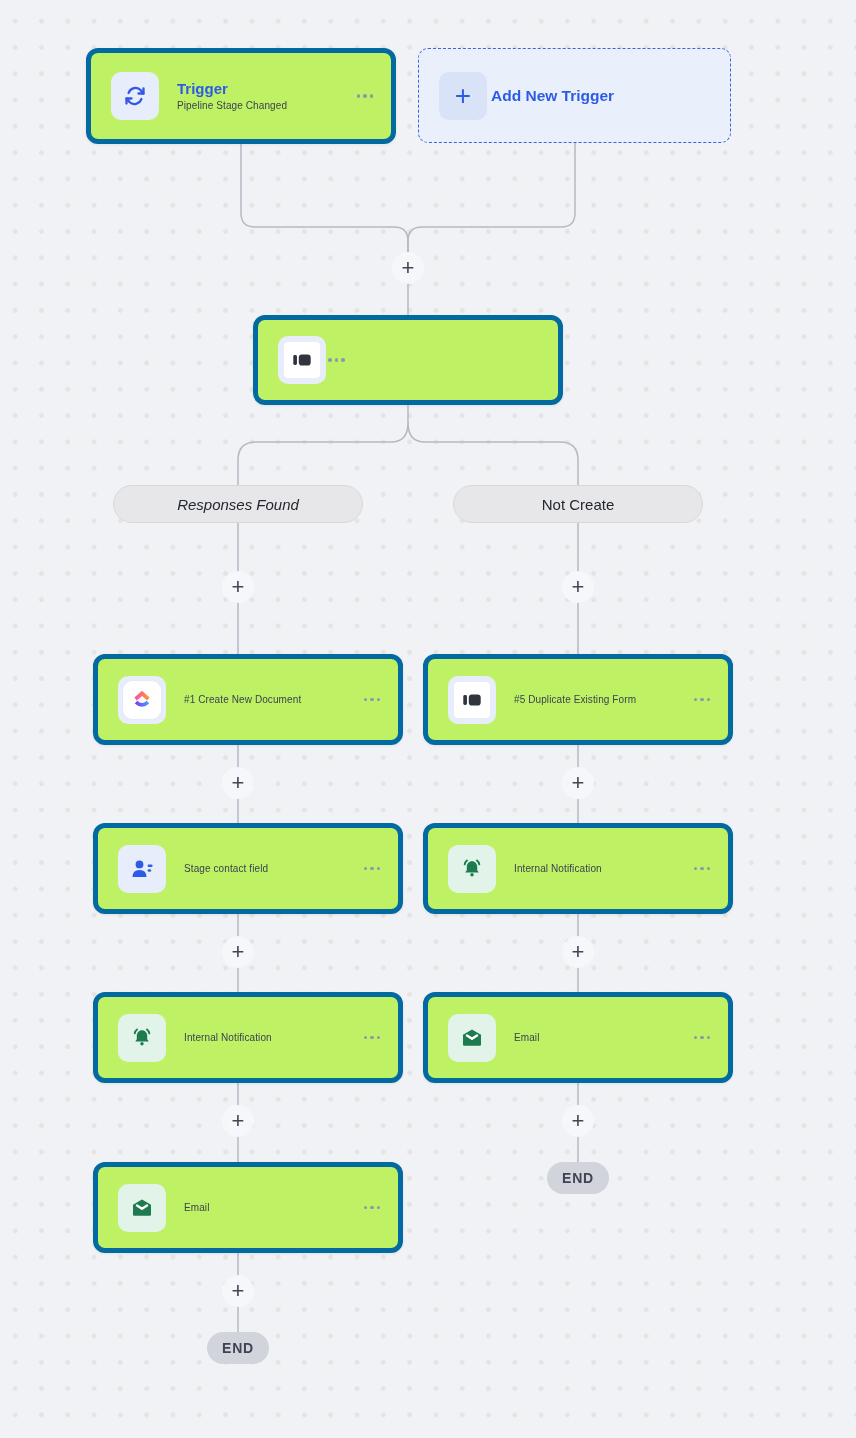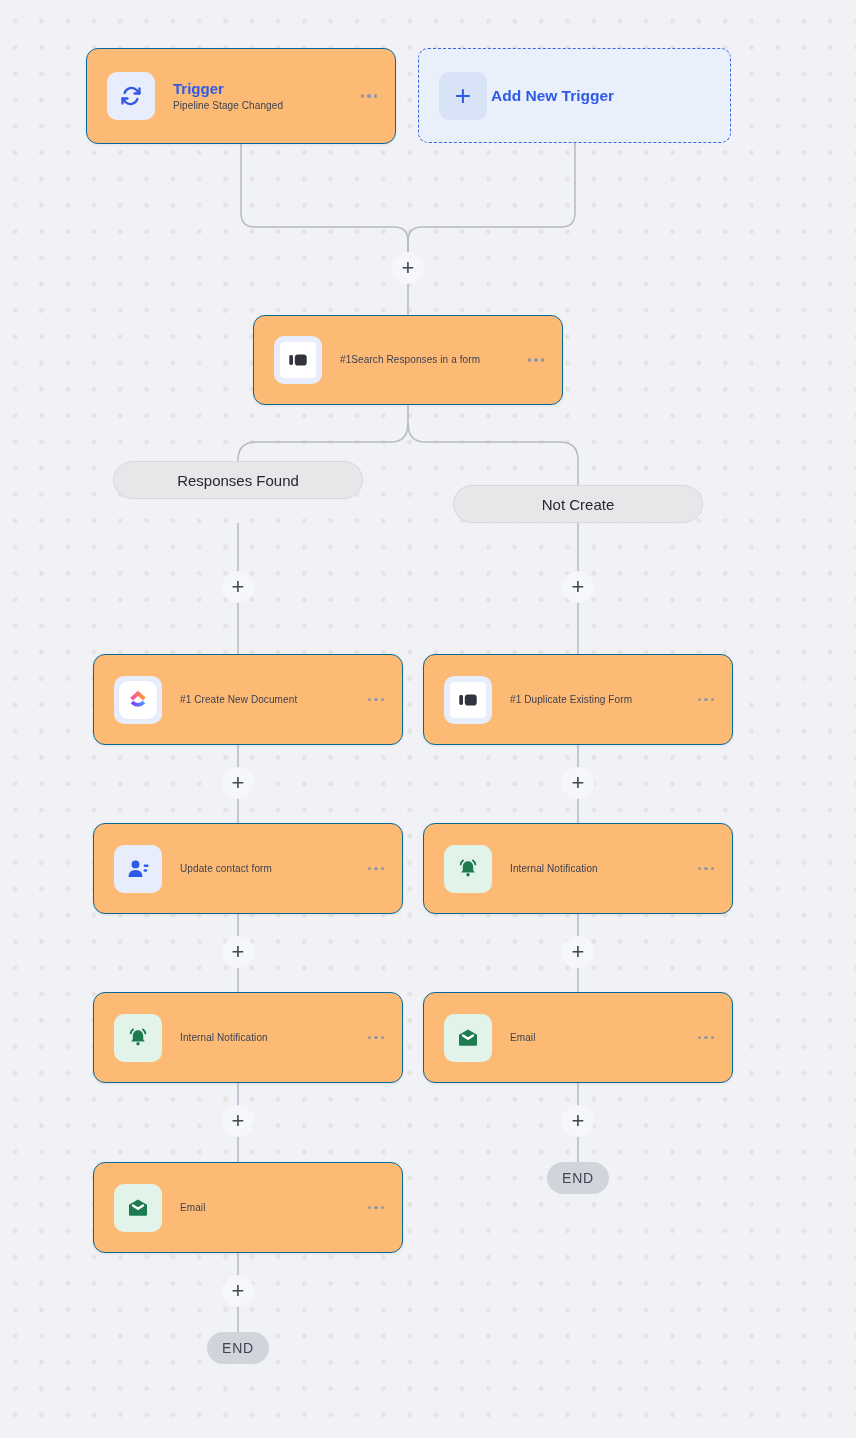--- a/index.html
+++ b/index.html
@@ -8,21 +8,21 @@
     font-family:"Liberation Sans","DejaVu Sans",sans-serif;
     background-color:#f1f2f5;
     background-image:radial-gradient(circle,#e6e4e1 2.1px,rgba(230,228,225,0) 2.7px);
     background-size:26.3px 26.3px;
     background-position:2px 8px;
   }
   .wires{position:absolute;left:0;top:0;pointer-events:none;}
   .wires path{fill:none;stroke:#b6b9c1;stroke-width:1.5px;}
 
   .card{
-    position:absolute;background:#fdba74;border:1px solid #0369a1;border-radius:12px;
+    position:absolute;background:#bef264;border:5px solid #0369a1;border-radius:12px;
     box-shadow:0 1px 3px rgba(25,30,50,0.07);
     display:flex;align-items:center;padding:0 16px 0 20px;box-sizing:border-box;cursor:pointer;
   }
   .node{width:310px;height:91px;}
   .icon-sq{
     width:48px;height:48px;border-radius:10px;flex:0 0 48px;
     display:flex;align-items:center;justify-content:center;
   }
   .bg-blue{background:#e7edfb;}
   .bg-green{background:#e2f4ea;}
@@ -47,26 +47,26 @@
   .search-card{left:253px;top:315px;width:310px;height:90px;}
   .n-l{left:93px;} .n-r{left:423px;}
   .top-654{top:654px;} .top-823{top:823px;} .top-992{top:992px;} .top-1162{top:1162px;}
 
   .branch-pill{
     position:absolute;width:250px;height:38px;border-radius:19px;
     background:#e7e7ea;border:1px solid #d9d9dd;box-sizing:border-box;
     display:flex;align-items:center;justify-content:center;
     font-size:15px;color:#23272f;
   }
-  .pill-left{left:113px;top:461px;} .pill-right{left:453px;top:485px;}
+  .pill-left{left:113px;top:485px;font-style:italic;} .pill-right{left:453px;top:485px;}
 
   .end-pill{
     position:absolute;width:62px;height:32px;border-radius:16px;background:#d2d4dc;
     display:flex;align-items:center;justify-content:center;
-    font-size:14px;font-weight:400;letter-spacing:.8px;color:#3d4453;
+    font-size:14px;font-weight:700;letter-spacing:.8px;color:#3d4453;
   }
   .end-left{left:207px;top:1332px;} .end-right{left:547px;top:1162px;}
 
   .plus{
     position:absolute;width:32px;height:32px;margin-left:-16px;margin-top:-16px;border-radius:50%;
     background:rgba(247,248,250,0.85);
     display:flex;align-items:center;justify-content:center;
     color:#3f4654;font-size:22px;font-weight:500;line-height:1;cursor:pointer;
     user-select:none;
   }
@@ -129,23 +129,20 @@
 
 <div class="card search-card">
   <div class="icon-sq bg-blue">
     <div class="inner-white">
       <svg width="22" height="22" viewBox="0 0 24 24">
         <rect x="2.5" y="6.5" width="4" height="11" rx="1.6" fill="#32343d"></rect>
         <rect x="8.5" y="6" width="13" height="12" rx="3.4" fill="#32343d"></rect>
       </svg>
     </div>
   </div>
-  <div class="titles">
-      <span class="title">#1Search Responses in a form</span>
-    </div>
   <div class="menu">
       <i></i>
       <i></i>
       <i></i>
     </div>
 </div>
 
 <div class="branch-pill pill-left">Responses Found</div>
 <div class="branch-pill pill-right">Not Create</div>
 
@@ -181,21 +178,21 @@
 <div class="card node n-l top-823">
   <div class="icon-sq bg-blue">
     <svg width="24" height="24" viewBox="0 0 24 24" fill="#2e5be6">
       <circle cx="9.5" cy="7.4" r="3.9"></circle>
       <path d="M2.5 20 Q2.5 12.9 9.5 12.9 Q16.5 12.9 16.5 20 Z"></path>
       <rect x="17.6" y="7.4" width="5" height="2.6" rx="1.3"></rect>
       <rect x="17.6" y="12.2" width="3.6" height="2.6" rx="1.3"></rect>
     </svg>
   </div>
   <div class="titles">
-      <span class="title">Update contact form</span>
+      <span class="title">Stage contact field</span>
     </div>
   <div class="menu">
       <i></i>
       <i></i>
       <i></i>
     </div>
 </div>
 
 <div class="card node n-l top-992">
   <div class="icon-sq bg-green">
@@ -236,21 +233,21 @@
 <div class="card node n-r top-654">
   <div class="icon-sq bg-blue">
     <div class="inner-white">
       <svg width="22" height="22" viewBox="0 0 24 24">
         <rect x="2.5" y="6.5" width="4" height="11" rx="1.6" fill="#32343d"></rect>
         <rect x="8.5" y="6" width="13" height="12" rx="3.4" fill="#32343d"></rect>
       </svg>
     </div>
   </div>
   <div class="titles">
-      <span class="title">#1 Duplicate Existing Form</span>
+      <span class="title">#5 Duplicate Existing Form</span>
     </div>
   <div class="menu">
       <i></i>
       <i></i>
       <i></i>
     </div>
 </div>
 
 <div class="card node n-r top-823">
   <div class="icon-sq bg-green">

